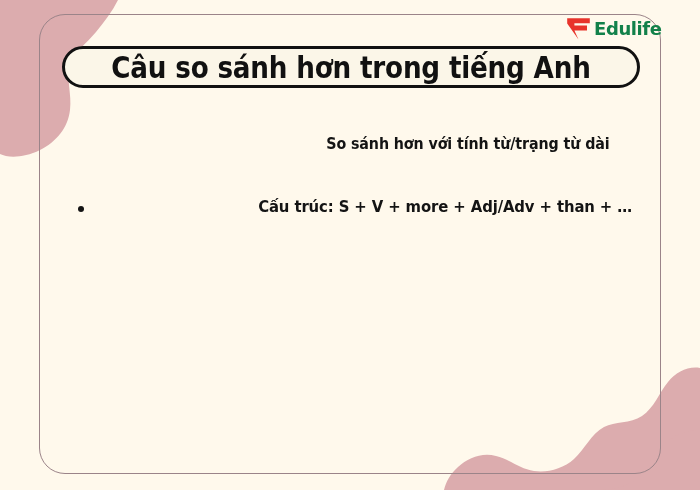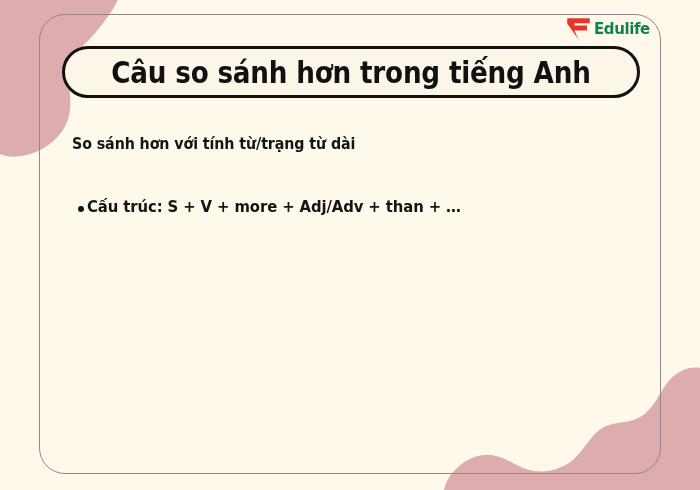--- a/index.html
+++ b/index.html
@@ -44,32 +44,32 @@
     top:17px;
     display:flex;
     align-items:center;
     gap:3px;
     z-index:6;
   }
   #logo-mark { display:block; }
   #logo-text {
     font-family:"DejaVu Sans", sans-serif;
     font-weight:bold;
-    font-size:15px;
+    font-size:18px;
     line-height:1;
     color:#12814A;
     letter-spacing:-0.4px;
   }
   
   #title-pill {
     position:absolute;
     left:62px;
     top:46px;
     width:578px;
-    height:52px;
+    height:42px;
     border:3.4px solid #111111;
     border-radius:29px;
     background:#FBF6E8;
     display:flex;
     align-items:center;
     justify-content:center;
     z-index:5;
   }
   #title-text {
     font-family:"DejaVu Sans Condensed","DejaVu Sans", sans-serif;
@@ -81,20 +81,21 @@
     transform:scaleX(0.94);
     white-space:nowrap;
   }
   
   #content {
     position:absolute;
     left:72px;
     top:134px;
     width:560px;
     z-index:4;
+    text-align:right;
   }
   #subtitle {
     font-family:"DejaVu Sans Condensed","DejaVu Sans", sans-serif;
     font-weight:bold;
     font-size:16.5px;
     color:#141414;
     letter-spacing:-0.1px;
     transform:scaleX(0.96);
     transform-origin:left center;
     white-space:nowrap;

